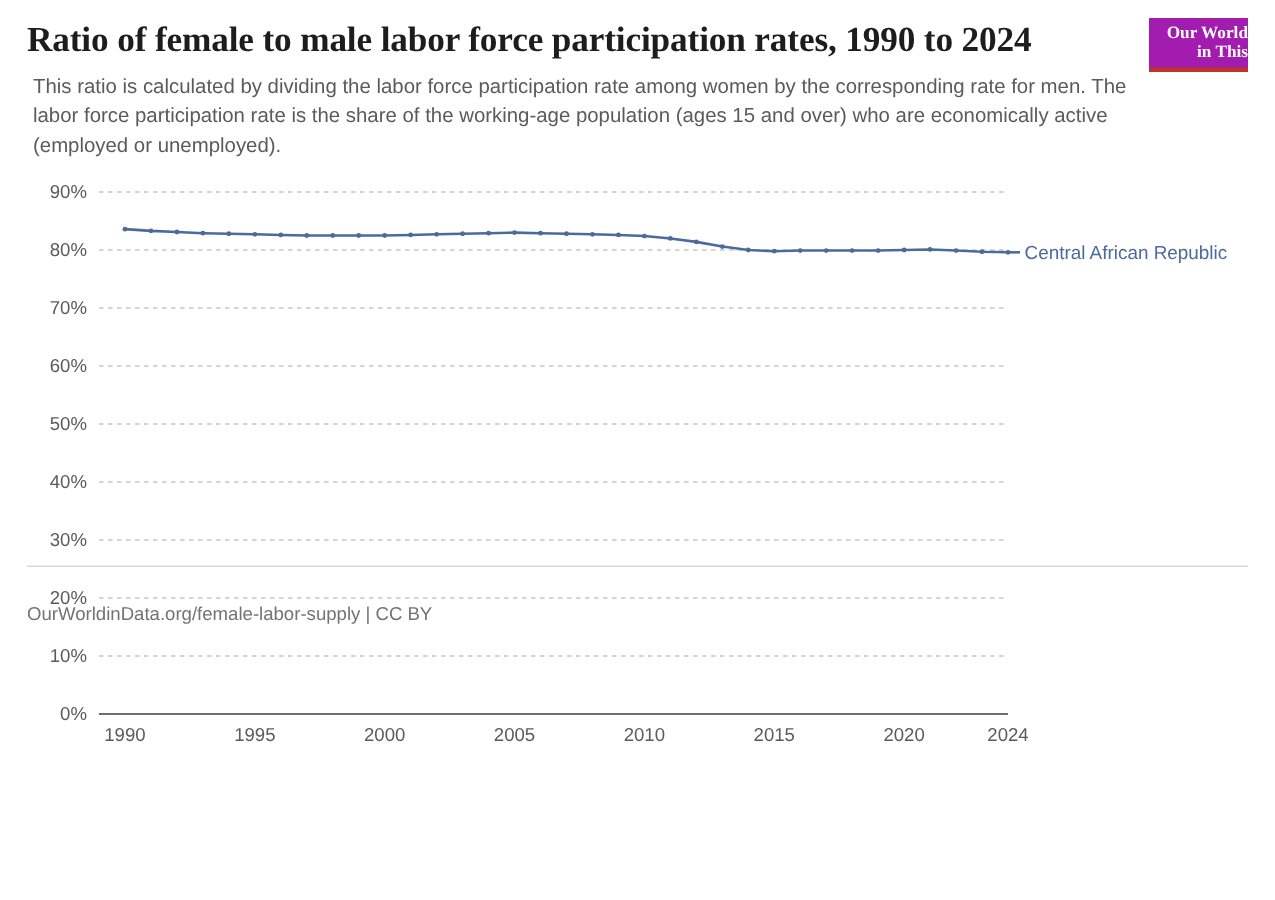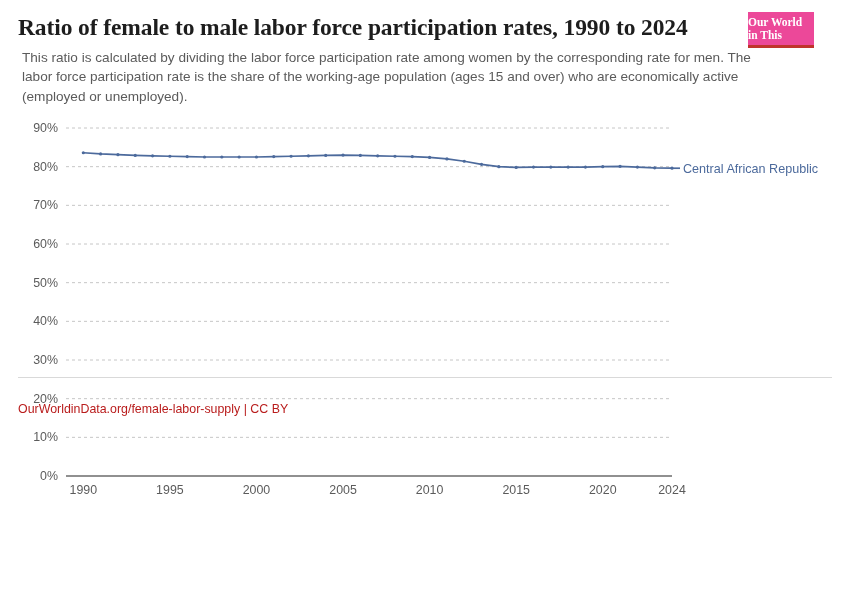--- a/index.html
+++ b/index.html
@@ -12,21 +12,21 @@
     background: #ffffff;
     font-family: "Liberation Sans", sans-serif;
     color: #1d1d1d;
     overflow: hidden;
   }
   .page {
     position: relative;
     width: 850px;
     height: 432px;
     box-sizing: border-box;
-    padding: 14px 36px 0 18px;
+    padding: 14px 18px 0 18px;
   }
   
   .header {
     position: relative;
   }
   .title {
     font-family: "Liberation Serif", serif;
     font-size: 23.5px;
     font-weight: 700;
     letter-spacing: -0.1px;
@@ -40,27 +40,27 @@
     color: #5b5b5b;
     max-width: 735px;
     margin: 4px;
   }
   .owid-logo {
     position: absolute;
     top: -2px;
     right: 0;
     width: 66px;
     height: 36px;
-    background: #ec4899;
+    background: #a21caf;
     color: #ffffff;
     font-family: "Liberation Serif", serif;
     font-weight: 700;
     font-size: 11.5px;
     line-height: 1.12;
-    text-align: left;
+    text-align: right;
     padding-top: 4px;
     box-sizing: border-box;
     border-bottom: 3px solid #c0342c;
   }
   .owid-logo div { white-space: nowrap; }
 
   
   .chart-wrap {
     position: relative;
     margin-top: 14px;
@@ -113,21 +113,21 @@
     color: #5b5b5b;
     line-height: 1.38;
   }
   .footer .rule {
     border-top: 1px solid #d9d9d9;
     margin-bottom: 8px;
   }
   .footer b { color: #3c3c3c; font-weight: 700; }
   .footer-line { margin-bottom: 3px; }
   .footer-link {
-    color: #b91c1c;
+    color: #737373;
     margin-top: 23px;
     font-size: 12.4px;
   }
 </style>
 </head>
 <body>
 
 <div class="page">
 
   <div class="header">

